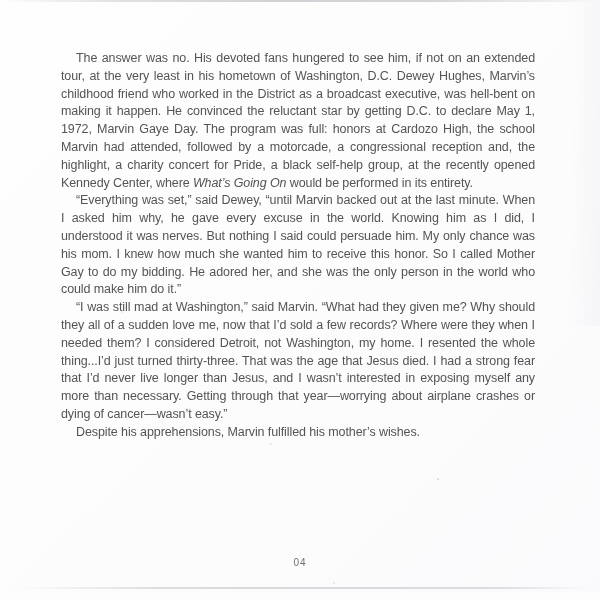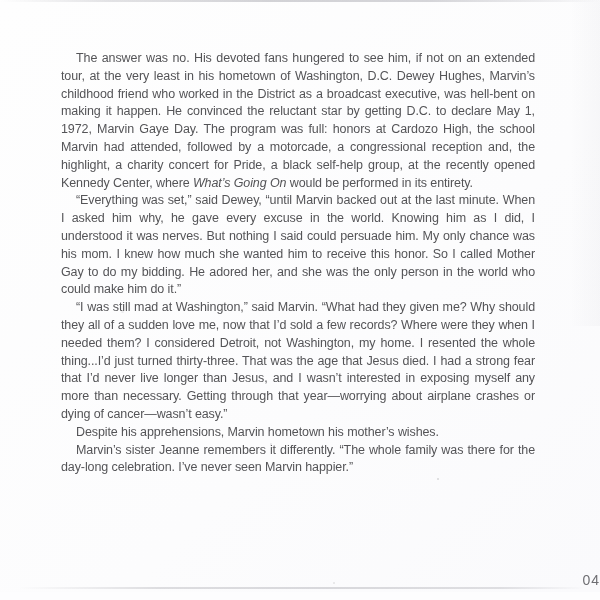--- a/index.html
+++ b/index.html
@@ -74,43 +74,42 @@
   }
   .page-text p {
     margin: 0;
     text-indent: 15px;
   }
   .page-text em {
     font-style: italic;
   }
   .page-number {
     position: absolute;
-    top: 572px;
+    top: 557px;
     left: 0;
     width: 600px;
-    text-align: right;
-    font-size: 14px;
+    text-align: center;
+    font-size: 10px;
     letter-spacing: 1px;
     color: #6e6e72;
   }
 </style>
 </head>
 <body>
 
 <div class="book-page">
 
   <div class="scan-edge-top"></div>
   <div class="scan-shadow-right"></div>
 
   <div class="page-text">
     <p><span>The answer was no. His devoted fans hungered to see him, if not on an extended tour, at the very least in his hometown of Washington, D.C. Dewey Hughes, Marvin’s childhood friend who worked in the District as a broadcast executive, was hell-bent on making it happen. He convinced the reluctant star by getting D.C. to declare May 1, 1972, Marvin Gaye Day. The program was full: honors at Cardozo High, the school Marvin had attended, followed by a motorcade, a congressional reception and, the highlight, a charity concert for Pride, a black self-help group, at the recently opened Kennedy Center, where </span><em>What’s Going On</em><span> would be performed in its entirety.</span></p>
     <p><span>“Everything was set,” said Dewey, “until Marvin backed out at the last minute. When I asked him why, he gave every excuse in the world. Knowing him as I did, I understood it was nerves. But nothing I said could persuade him. My only chance was his mom. I knew how much she wanted him to receive this honor. So I called Mother Gay to do my bidding. He adored her, and she was the only person in the world who could make him do it.”</span></p>
     <p><span>“I was still mad at Washington,” said Marvin. “What had they given me? Why should they all of a sudden love me, now that I’d sold a few records? Where were they when I needed them? I considered Detroit, not Washington, my home. I resented the whole thing...I’d just turned thirty-three. That was the age that Jesus died. I had a strong fear that I’d never live longer than Jesus, and I wasn’t interested in exposing myself any more than necessary. Getting through that year—worrying about airplane crashes or dying of cancer—wasn’t easy.”</span></p>
-    <p><span>Despite his apprehensions, Marvin hometown his mother’s wishes.</span></p>
-    <p><span>Marvin’s sister Jeanne remembers it differently. “The whole family was there for the day-long celebration. I’ve never seen Marvin happier.”</span></p>
+    <p><span>Despite his apprehensions, Marvin fulfilled his mother’s wishes.</span></p>
   </div>
 
   <div class="page-number">04</div>
 
   <div class="scan-speck speck-1"></div>
   <div class="scan-speck speck-2"></div>
   <div class="scan-speck speck-3"></div>
   <div class="scan-speck speck-4"></div>
   <div class="scan-edge-bottom"></div>
 

